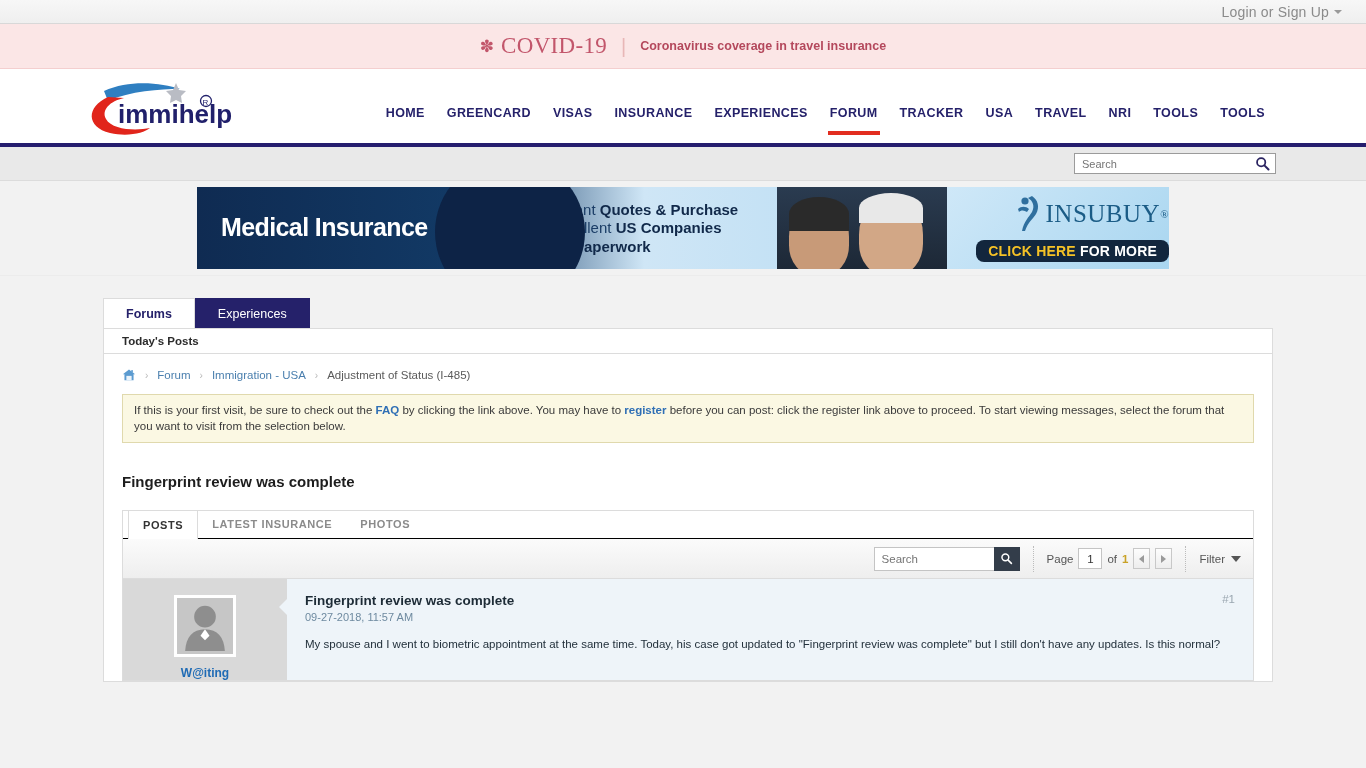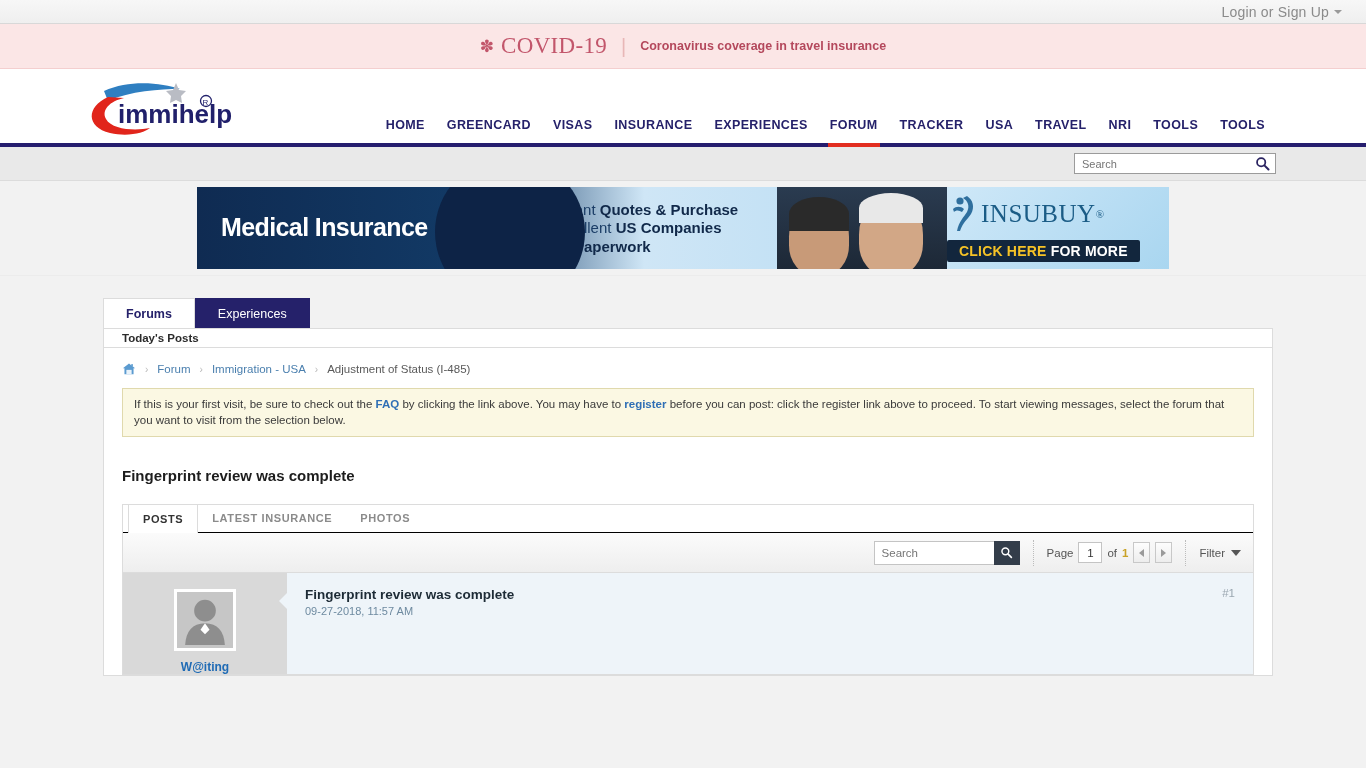--- a/index.html
+++ b/index.html
@@ -49,21 +49,21 @@
   .header{
     height:78px; width:100%; background:#fff;
     position:relative;
     border-bottom:4px solid #251d6e;
   }
   .logo{
     position:absolute; left:84px; top:12px; width:150px; height:56px;
   }
   .logo svg{ display:block; }
   .mainnav{
-    position:absolute; right:90px; bottom:0px;
+    position:absolute; right:90px; bottom:12px;
     display:flex; align-items:flex-start; gap:0;
   }
   .nav-item{
     font-size:12.5px; font-weight:bold; color:#25216a;
     letter-spacing:.4px; padding:0 11px 11px 11px;
     position:relative; cursor:pointer; white-space:nowrap;
   }
   .nav-item.active::after{
     content:""; position:absolute; left:9px; right:9px; bottom:-4px;
     height:4px; background:#e22d20;
@@ -125,31 +125,31 @@
   .ad-ppl .face{
     position:absolute; bottom:-6px; border-radius:48% 48% 40% 40%;
     background:#c89a78;
   }
   .ad-ppl .f1{ left:12px; width:60px; height:74px; }
   .ad-ppl .f2{ left:82px; width:64px; height:78px; background:#d2a786; }
   .ad-ppl .hair1{ position:absolute; left:12px; bottom:38px; width:60px; height:34px; border-radius:50% 50% 0 0; background:#2a2a2a;}
   .ad-ppl .hair2{ position:absolute; left:82px; bottom:46px; width:64px; height:30px; border-radius:50% 50% 0 0; background:#e8e8e8;}
   .ad-right{
     flex:1; position:relative; z-index:2;
-    display:flex; flex-direction:column; align-items:flex-start; justify-content:center;
+    display:flex; flex-direction:column; align-items:flex-end; justify-content:center;
     background:linear-gradient(135deg,#cfe8f8,#a9d6f0);
   }
   .insubuy{
     display:flex; align-items:center; color:#1b5c86;
     font-family:"Liberation Serif", serif; font-size:25px; letter-spacing:.5px;
     margin-top:-2px;
   }
   .insubuy .reg{ font-size:11px; vertical-align:super; }
   .clickbtn{
-    margin-top:5px; background:#12263d; border-radius:2px;
+    margin-top:5px; background:#12263d; border-radius:8px;
     padding:3px 12px; font-size:14px; font-weight:bold; color:#fff;
     letter-spacing:.2px; white-space:nowrap;
   }
   .clickbtn .yel{ color:#f5c226; }
 
   
   .forumwrap{
     width:1180px; margin:0 auto; padding-top:22px; background:#f2f2f2;padding-left:10px;
   }
   .page-bg{ background:#f2f2f2; width:100%; height:100%; }
@@ -159,21 +159,21 @@
     height:30px; padding:0 22px; display:flex; align-items:center;
     font-size:12.5px; font-weight:bold; color:#25216a;
     background:#fff; border:1px solid #dcdcdc; border-bottom:none;
     cursor:pointer;
   }
   .ftab.navy{
     background:#25216a; color:#fff; font-weight:normal; border-color:#25216a;
   }
   .subnav{
     background:#fff; border:1px solid #dcdcdc; border-top:1px solid #dcdcdc;
-    height:20px; display:flex; align-items:center; padding-left:18px;
+    height:26px; display:flex; align-items:center; padding-left:18px;
   }
   .subnav a{ font-size:11.5px; font-weight:bold; color:#2b2b2b; text-decoration:none; cursor:pointer;}
 
   .panel{ background:#fff; border:1px solid #dcdcdc; border-top:none; padding:0 18px 0 18px; }
 
   .crumbs{
     display:flex; align-items:center; gap:9px;
     padding:14px 0 12px 0; font-size:11.5px;
   }
   .crumbs a{ color:#4a7fae; text-decoration:none; cursor:pointer; }
@@ -459,19 +459,22 @@
         </div>
 
         <div class="post-main">
           <div class="post-head">
             <div>
               <div class="post-title">Fingerprint review was complete</div>
               <div class="post-date">09-27-2018, 11:57 AM</div>
             </div>
             <div class="post-num">#1</div>
           </div>
+          <div class="post-body">
+            <p>My spouse and I went to biometric appointment at the same time. Today, his case got updated to "Fingerprint review was complete" but I still don't have any updates. Is this normal?</p>
+          </div>
         </div>
       </div>
 
     </div>
   </div>
 </div>
 </div>
 
 </body></html>

